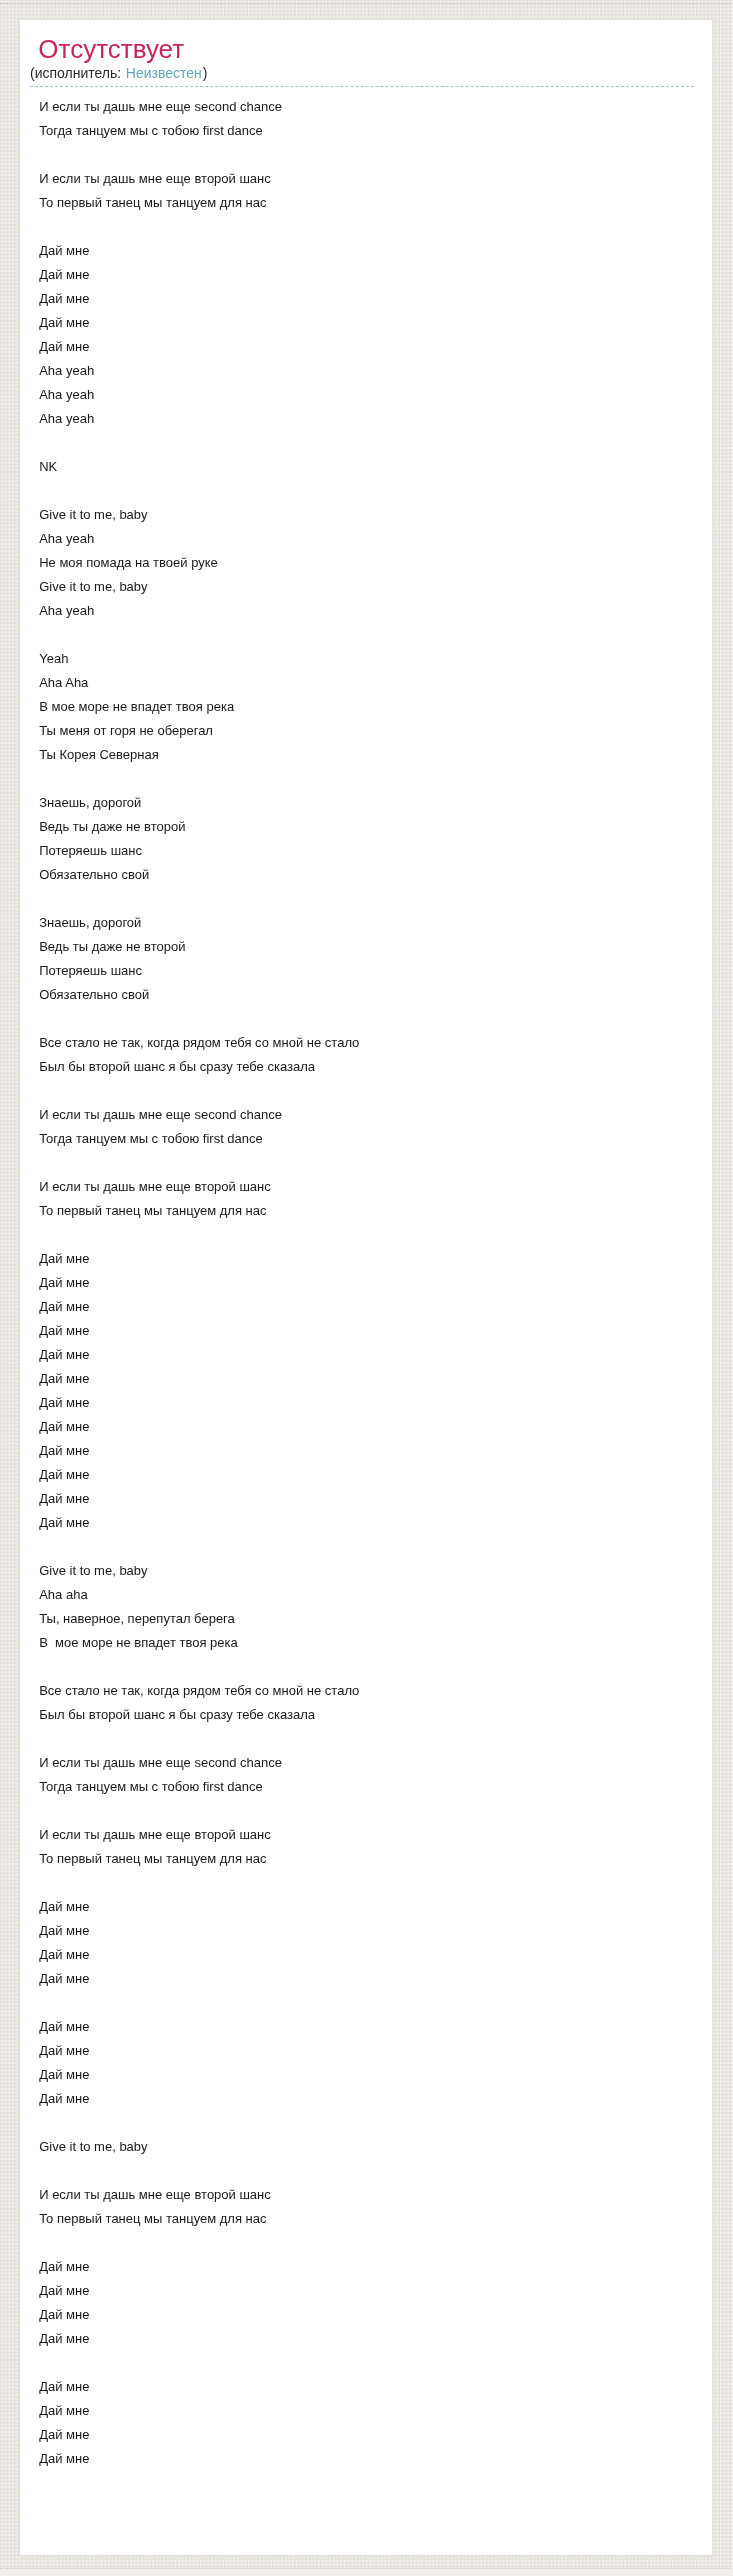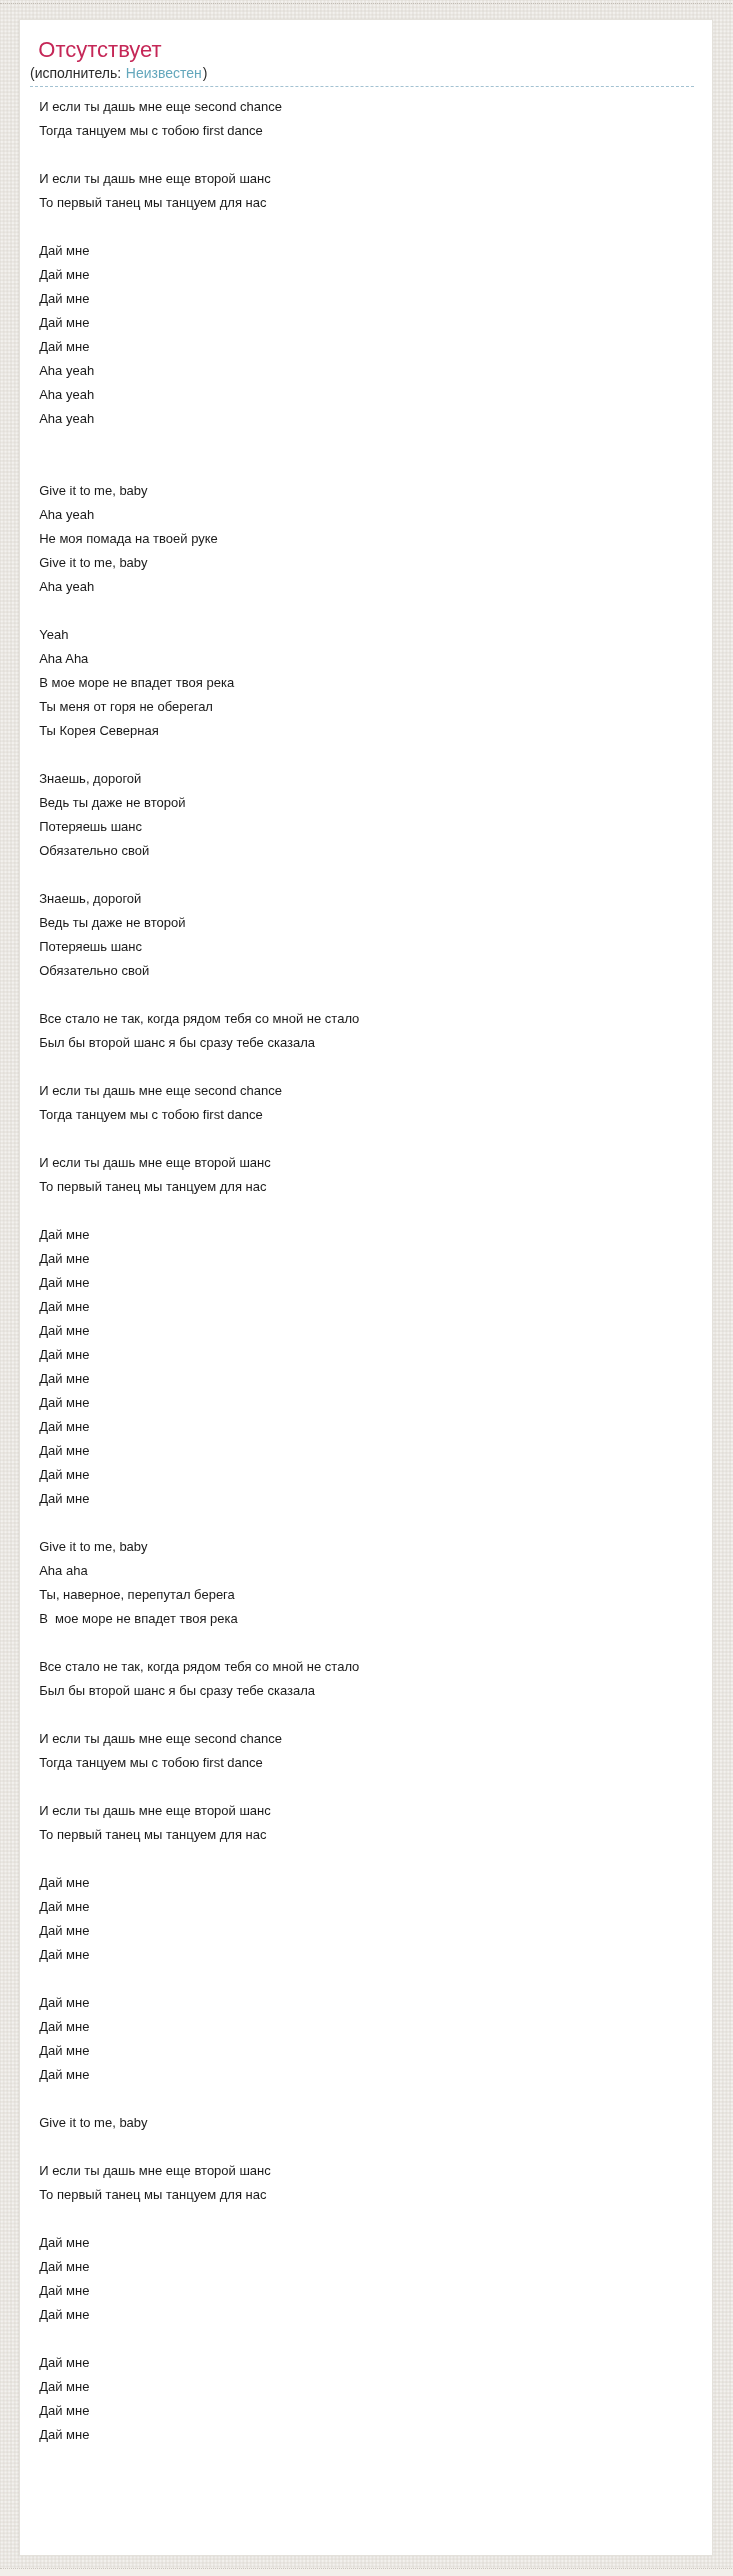--- a/index.html
+++ b/index.html
@@ -32,21 +32,21 @@
     position: absolute;
     left: 19px; top: 19px;
     width: 694px; height: 2537px;
     background: #ffffff;
     border: 0.9px solid #e4e1db;
     box-shadow: 0 0.9px 2.8px rgba(0,0,0,0.05);
     padding: 11px 18.3px 0 10px;
   }
   .title {
     margin: 3.7px 0 0 8.3px;
-    font-size: 22px;
+    font-size: 26px;
     font-weight: 400;
     line-height: 29px;
     color: #c52757;
   }
   .artist-row {
     padding: 1.8px 0 2.8px 0;
     font-size: 14px;
     line-height: 17.4px;
     color: #2b2b2b;
     border-bottom: 0.9px dashed #a3c2d2;
@@ -88,20 +88,21 @@
       <div class="lyrics-line"></div>
       <div class="lyrics-line">Дай мне</div>
       <div class="lyrics-line">Дай мне</div>
       <div class="lyrics-line">Дай мне</div>
       <div class="lyrics-line">Дай мне</div>
       <div class="lyrics-line">Дай мне</div>
       <div class="lyrics-line">Aha yeah</div>
       <div class="lyrics-line">Aha yeah</div>
       <div class="lyrics-line">Aha yeah</div>
       <div class="lyrics-line"></div>
+      <div class="lyrics-line">NK</div>
       <div class="lyrics-line"></div>
       <div class="lyrics-line">Give it to me, baby</div>
       <div class="lyrics-line">Aha yeah</div>
       <div class="lyrics-line">Не моя помада на твоей руке</div>
       <div class="lyrics-line">Give it to me, baby</div>
       <div class="lyrics-line">Aha yeah</div>
       <div class="lyrics-line"></div>
       <div class="lyrics-line">Yeah</div>
       <div class="lyrics-line">Aha Aha</div>
       <div class="lyrics-line">В мое море не впадет твоя река</div>

